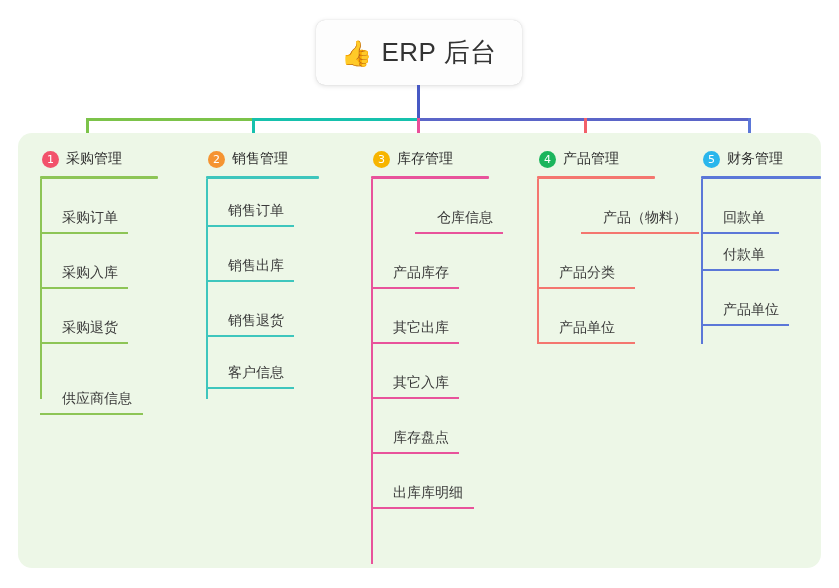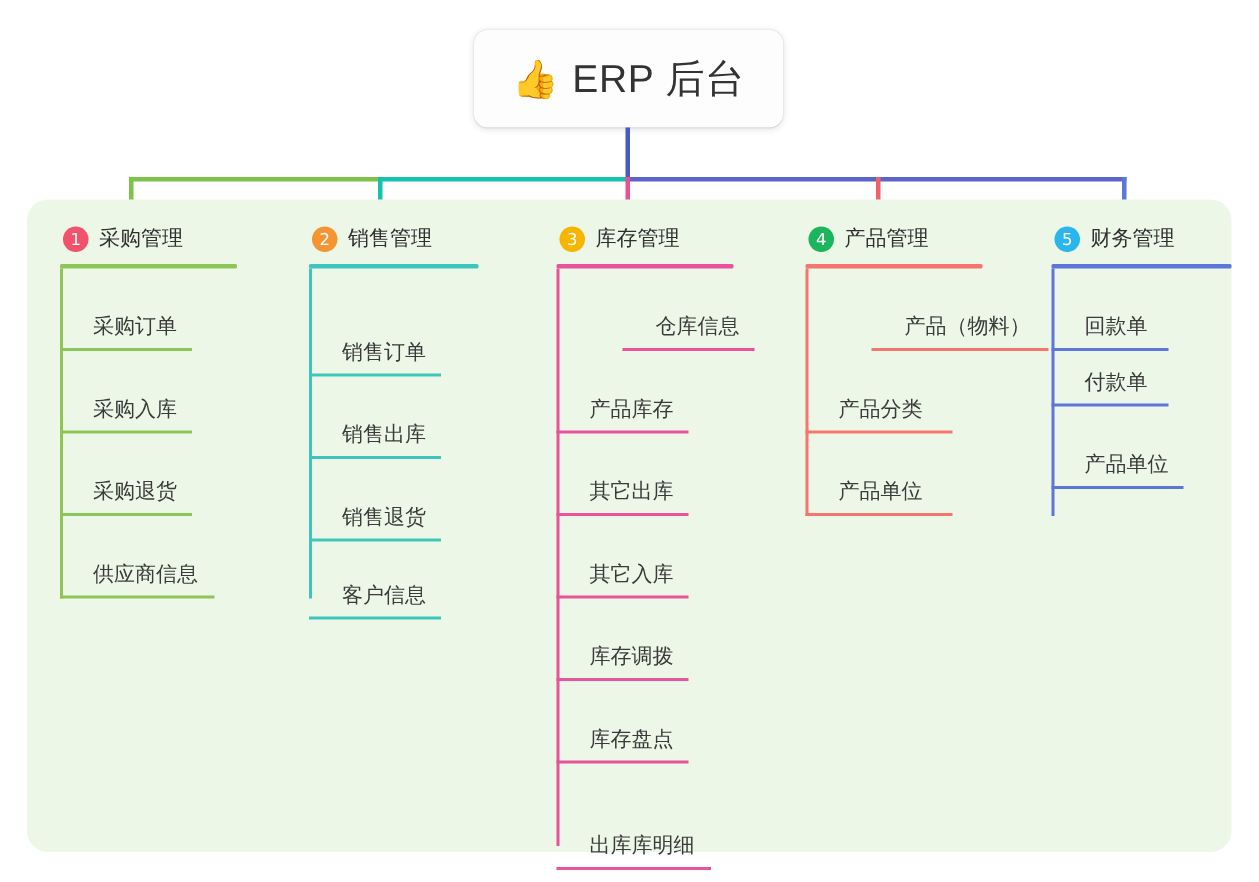--- a/index.html
+++ b/index.html
@@ -167,35 +167,35 @@
               <div class="item-underline" style="width: 88px; background: rgb(141, 197, 86);"></div>
             </div>
             <div class="item" style="height: 55px; width: 98px;">
               <span class="item-label">采购入库</span>
               <div class="item-underline" style="width: 88px; background: rgb(141, 197, 86);"></div>
             </div>
             <div class="item" style="height: 55px; width: 98px;">
               <span class="item-label">采购退货</span>
               <div class="item-underline" style="width: 88px; background: rgb(141, 197, 86);"></div>
             </div>
-            <div class="item" style="height: 55px; width: 113px;">
+            <div class="item" style="height: 71px; width: 113px;">
               <span class="item-label">供应商信息</span>
               <div class="item-underline" style="width: 103px; background: rgb(141, 197, 86);"></div>
             </div>
           </div>
         </div>
         <div class="column" style="left: 188px; top: 9px;">
           <div class="col-header">
             <span class="badge" style="background: rgb(245, 148, 50);">2</span>
             <span class="col-title">销售管理</span>
           </div>
           <div class="col-underline" style="width: 113px; background: rgb(62, 198, 189);"></div>
           <div class="spine" style="background: rgb(62, 198, 189); height: 220px;"></div>
           <div class="items">
-            <div class="item" style="height: 72px; width: 98px;">
+            <div class="item" style="height: 48px; width: 98px;">
               <span class="item-label">销售订单</span>
               <div class="item-underline" style="width: 88px; background: rgb(62, 198, 189);"></div>
             </div>
             <div class="item" style="height: 55px; width: 98px;">
               <span class="item-label">销售出库</span>
               <div class="item-underline" style="width: 88px; background: rgb(62, 198, 189);"></div>
             </div>
             <div class="item" style="height: 55px; width: 98px;">
               <span class="item-label">销售退货</span>
               <div class="item-underline" style="width: 88px; background: rgb(62, 198, 189);"></div>
@@ -224,28 +224,24 @@
             </div>
             <div class="item" style="height: 55px; width: 98px;">
               <span class="item-label">其它出库</span>
               <div class="item-underline" style="width: 88px; background: rgb(232, 83, 155);"></div>
             </div>
             <div class="item" style="height: 55px; width: 98px;">
               <span class="item-label">其它入库</span>
               <div class="item-underline" style="width: 88px; background: rgb(232, 83, 155);"></div>
             </div>
             <div class="item" style="height: 55px; width: 98px;">
-              <span class="item-label">库存调拨</span>
-              <div class="item-underline" style="width: 88px; background: rgb(232, 83, 155);"></div>
-            </div>
-            <div class="item" style="height: 55px; width: 98px;">
               <span class="item-label">库存盘点</span>
               <div class="item-underline" style="width: 88px; background: rgb(232, 83, 155);"></div>
             </div>
-            <div class="item" style="height: 55px; width: 113px; margin-top: 16px;">
+            <div class="item" style="height: 55px; width: 113px;">
               <span class="item-label">出库库明细</span>
               <div class="item-underline" style="width: 103px; background: rgb(232, 83, 155);"></div>
             </div>
           </div>
         </div>
         <div class="column" style="left: 519px; top: 9px;">
           <div class="col-header">
             <span class="badge" style="background: rgb(27, 181, 92);">4</span>
             <span class="col-title">产品管理</span>
           </div>

